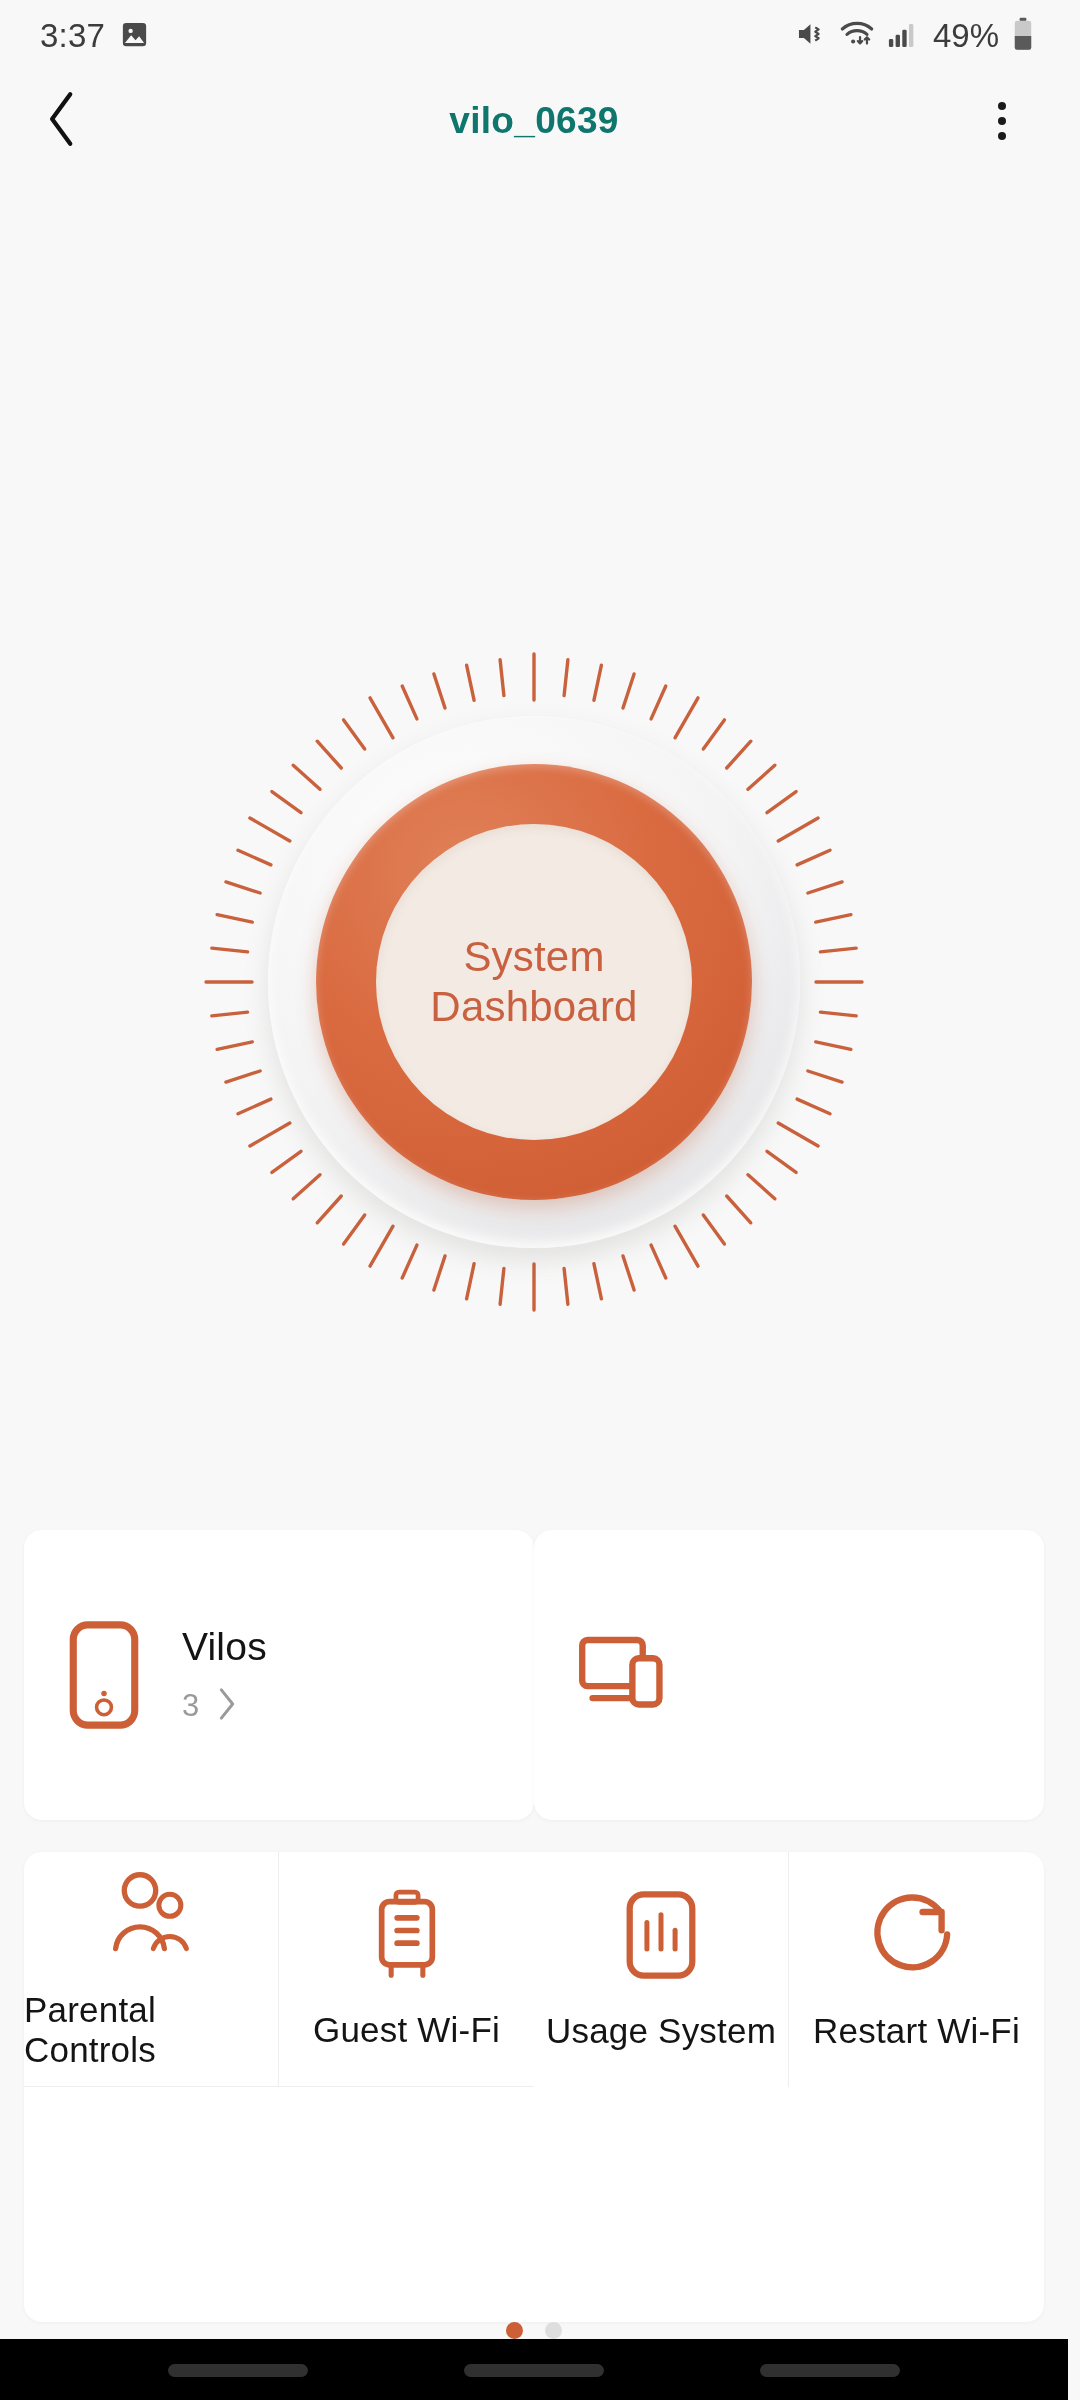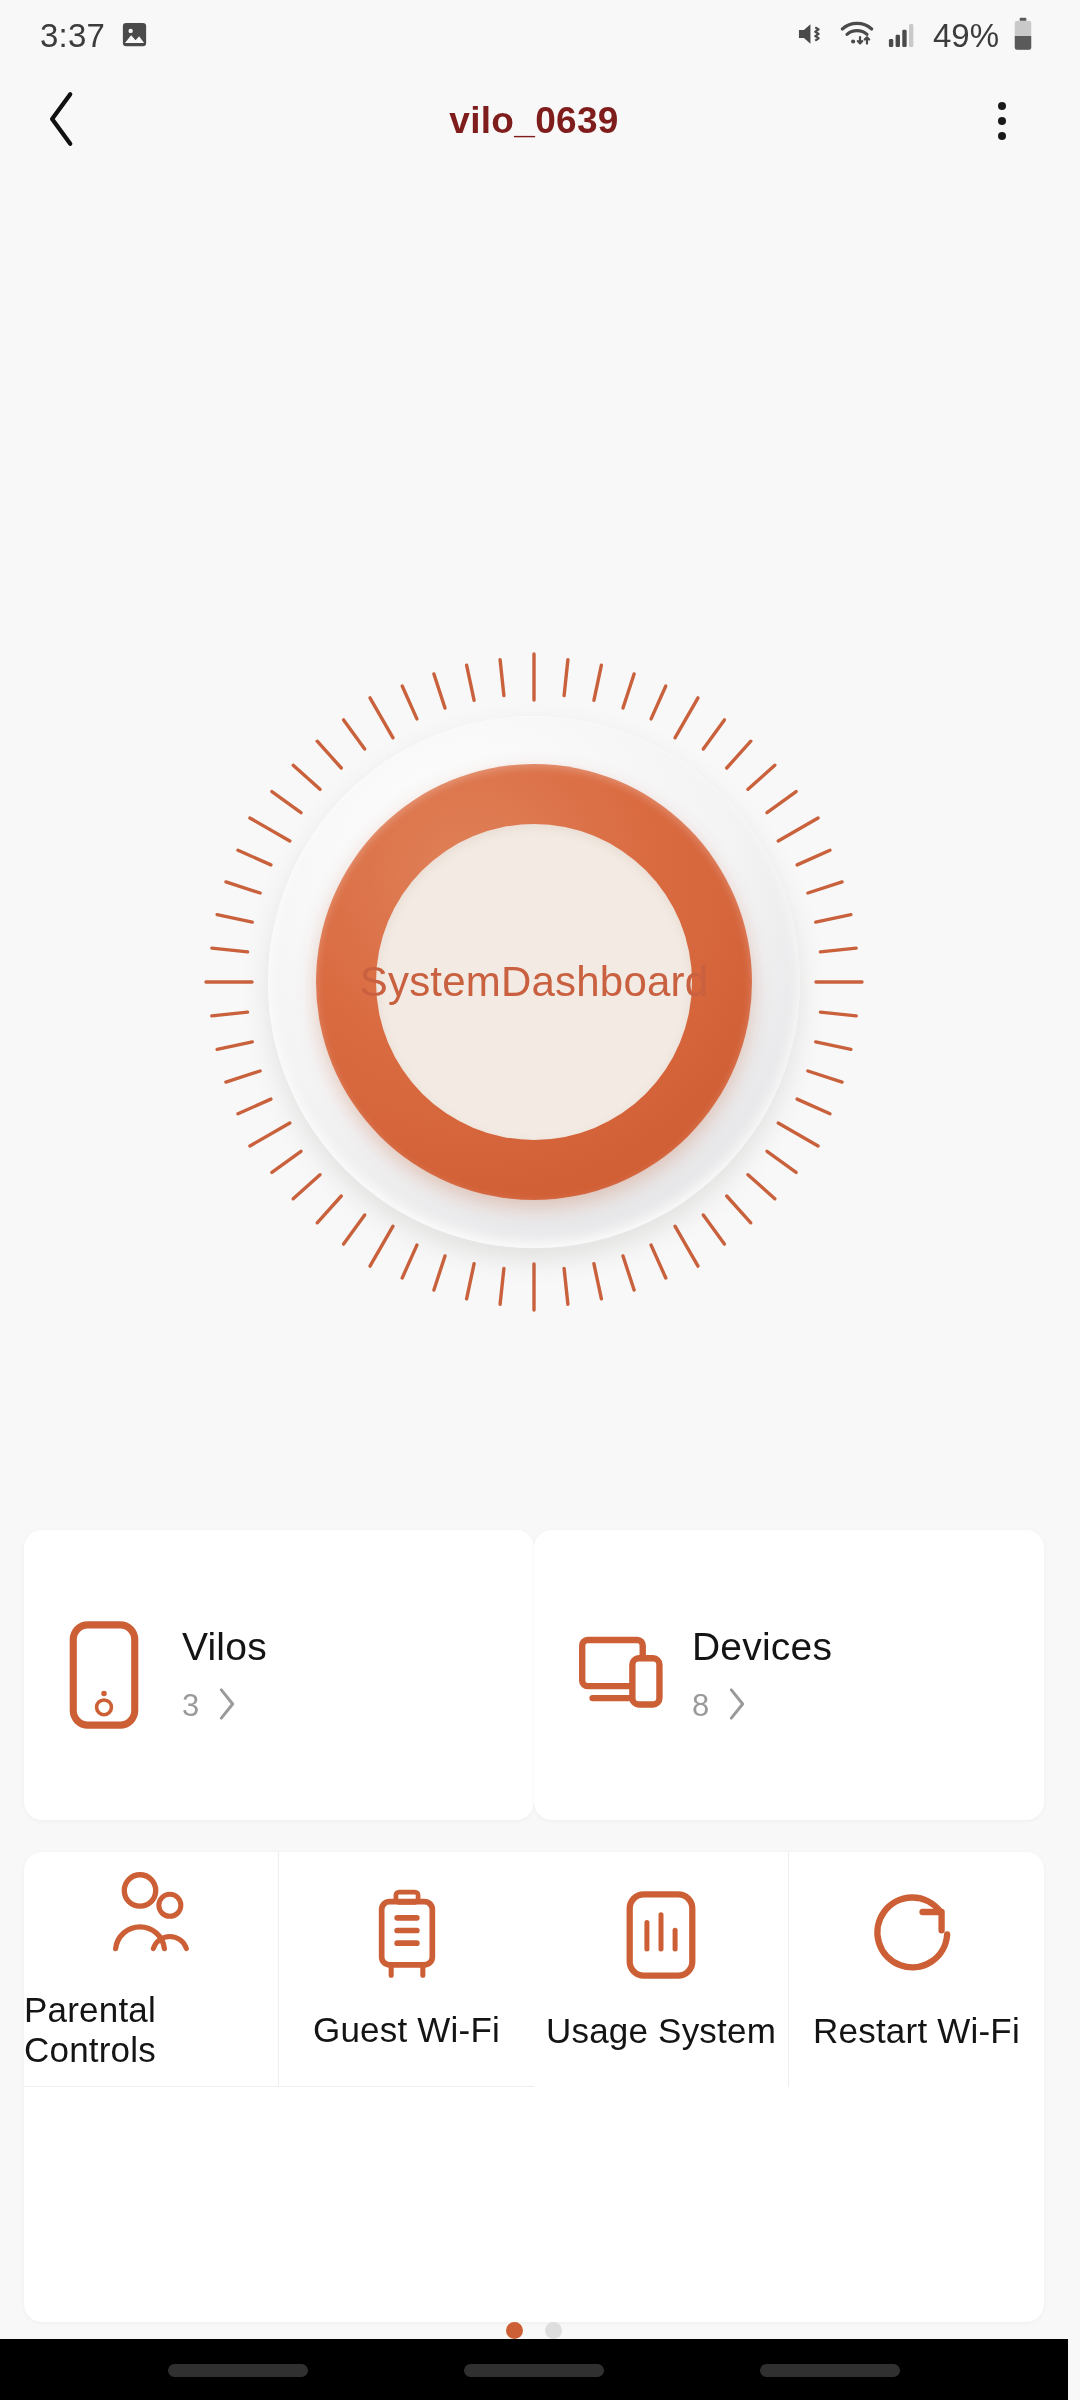--- a/index.html
+++ b/index.html
@@ -36,21 +36,21 @@
     display:flex; align-items:center;
     background:#f8f8f8;
   }
   .hdr-back {
     position:absolute; left:26px; top:50%; transform:translateY(-50%);
     width:72px; height:72px; display:flex; align-items:center; justify-content:center;
     cursor:pointer;
   }
   .hdr-title {
     width:100%; text-align:center;
-    font-size:37px; font-weight:bold; color:#7f1d1d;
+    font-size:37px; font-weight:bold; color:#0f766e;
     letter-spacing:0.3px;
   }
   .hdr-menu {
     position:absolute; right:30px; top:50%; transform:translateY(-50%);
     width:72px; height:72px; display:flex; flex-direction:column;
     align-items:center; justify-content:center; gap:7px; cursor:pointer;
   }
   .hdr-menu i { width:8px; height:8px; border-radius:50%; background:#1a1a1a; display:block; }
 
   
@@ -79,21 +79,21 @@
     border-radius:50%;
     background:radial-gradient(circle at 35% 25%, #e08159 0%, #da6b41 42%, #cf5c33 88%, #c9552d 100%);
     box-shadow:0 8px 20px rgba(190,95,55,0.30),
                inset 0 3px 8px rgba(255,255,255,0.25);
   }
   .dial-inner {
     position:absolute; left:50%; top:50%;
     width:316px; height:316px; margin:-158px 0 0 -158px;
     border-radius:50%;
     background:#f2eae3;
-    display:flex; flex-direction:row;
+    display:flex; flex-direction:column;
     align-items:center; justify-content:center;
     box-shadow:inset 0 3px 10px rgba(170,120,95,0.13);
     cursor:pointer;
   }
   .dial-inner span {
     display:block; font-size:42px; line-height:1.18;
     color:#c9603f; text-align:center; letter-spacing:0.2px;
   }
 
   
@@ -322,31 +322,20 @@
     </div>
 
     <div class="big-card">
       <div class="bc-icon">
         <svg width="96" height="86" viewBox="0 0 60 54">
           <rect x="2.5" y="5" width="38" height="29" rx="3.4" stroke="#cc5f36" stroke-width="4" fill="none"></rect>
           <path d="M9 41.5 H35" stroke="#cc5f36" stroke-width="4" fill="none" stroke-linecap="round"></path>
           <rect x="34" y="16.5" width="17" height="29" rx="4" stroke="#cc5f36" stroke-width="4" fill="#fff"></rect>
         </svg>
       </div>
-      <div class="bc-body">
-        <div class="bc-title">Devices</div>
-        <div class="bc-sub">
-          <span class="bc-count">8</span>
-          <span>
-            <svg width="20" height="34" viewBox="0 0 14 24">
-              <path d="M3 2 L11 12 L3 22" stroke="#9a9a9a" stroke-width="2.1" fill="none" stroke-linecap="round" stroke-linejoin="round"></path>
-            </svg>
-          </span>
-        </div>
-      </div>
     </div>
   </div>
 
   <div class="grid-card">
 
     <div class="gi">
       <div class="gi-icon">
         <svg width="92" height="88" viewBox="0 0 58 56">
           <circle cx="22" cy="13" r="10" stroke="#cc5f36" stroke-width="3.4" fill="none"></circle>
           <path d="M6.5 50 A15.6 15.6 0 0 1 37.5 50" stroke="#cc5f36" stroke-width="3.4" fill="none" stroke-linecap="round"></path>

